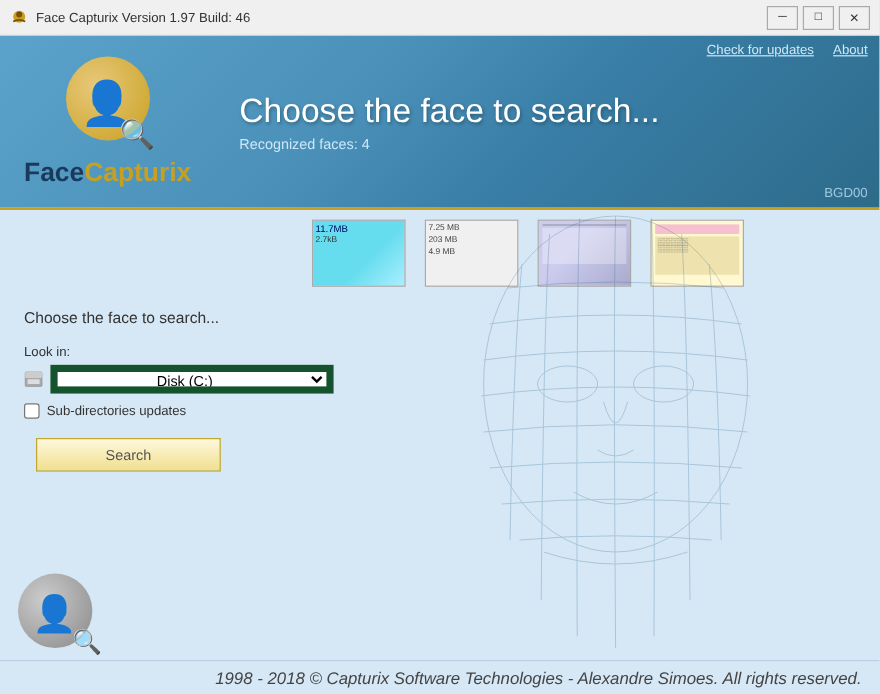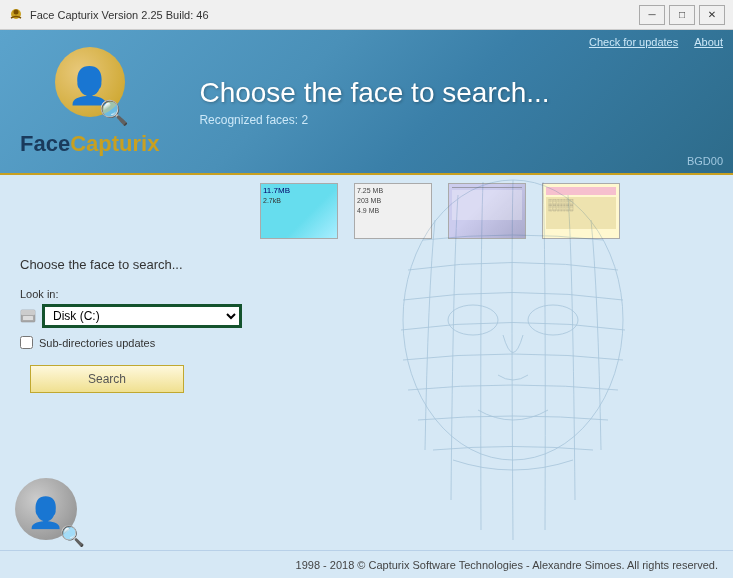--- a/index.html
+++ b/index.html
@@ -203,27 +203,28 @@
       color: #333;
       margin-bottom: 4px;
     }
     .look-in-row {
       display: flex;
       align-items: center;
       gap: 6px;
       margin-bottom: 8px;
     }
     .look-in-select {
-      width: 200px;
+      width: 236px;
       height: 24px;
-      border: 3px solid #14532d;
+      border: 6px solid #14532d;
       background: white;
       font-size: 12px;
       padding: 0 4px;
       cursor: pointer;
+      text-align: center;
     }
 
     
     .checkbox-row {
       display: flex;
       align-items: center;
       gap: 6px;
       margin-bottom: 16px;
     }
     .checkbox-input {
@@ -290,22 +291,23 @@
       align-items: center;
       justify-content: flex-end;
       padding: 0 15px;
       border-top: 1px solid #b8d0e8;
       position: absolute;
       bottom: 0;
       left: 0;
       right: 0;
     }
     .footer-text {
-      font-size: 11px;
+      font-size: 14px;
       color: #444;
+      font-style: italic;
     }
 
     
     .face-svg-container {
       position: absolute;
       right: 50px;
       top: 160px;
       width: 320px;
       height: 370px;
       opacity: 0.25;
@@ -314,21 +316,21 @@
   </style>
 </head>
 <body>
 
 <div class="title-bar">
   <svg class="title-bar-icon" viewBox="0 0 16 16">
     <circle cx="8" cy="7" r="5" fill="#c8a020"></circle>
     <circle cx="8" cy="5" r="2.5" fill="#7a5000"></circle>
     <path d="M3 11 Q8 8 13 11" stroke="#7a5000" stroke-width="1.5" fill="none"></path>
   </svg>
-  <span class="title-bar-text">Face Capturix Version 2.25 Build: 46</span>
+  <span class="title-bar-text">Face Capturix Version 1.97 Build: 46</span>
   <div class="title-bar-controls">
     <button class="title-btn">─</button>
     <button class="title-btn">□</button>
     <button class="title-btn close">✕</button>
   </div>
 </div>
 
 <div class="header">
   <div class="header-top-links">
     <span class="header-link">Check for updates</span>
@@ -342,21 +344,21 @@
       </div>
       <span class="logo-magnifier">🔍</span>
     </div>
     <div class="logo-text">
       <span class="face">Face</span><span class="capturix">Capturix</span>
     </div>
   </div>
 
   <div class="header-title-area">
     <div class="header-main-title">Choose the face to search...</div>
-    <div class="header-subtitle">Recognized faces: 2</div>
+    <div class="header-subtitle">Recognized faces: 4</div>
   </div>
 
   <div class="header-bgd">BGD00</div>
 </div>
 
 <div class="main-content">
 
   <div class="thumbnail-strip">
 
     <div class="thumbnail thumb-1">

